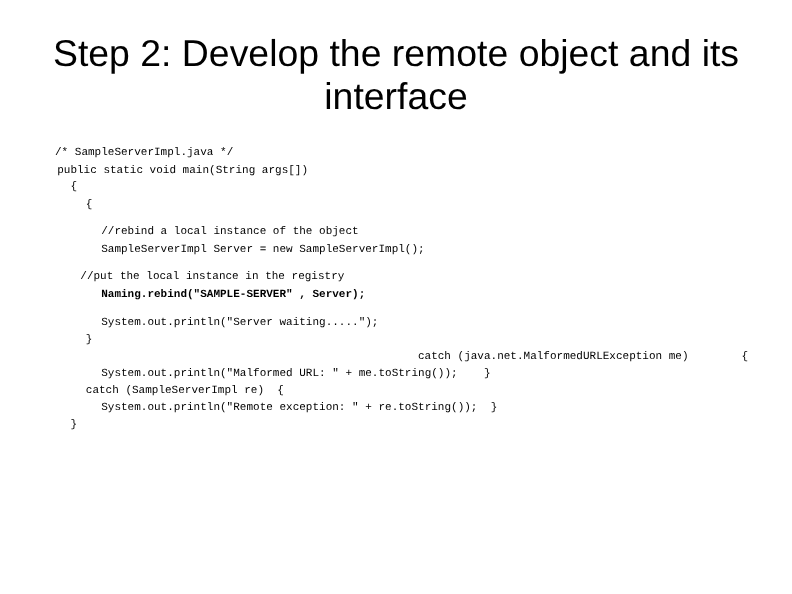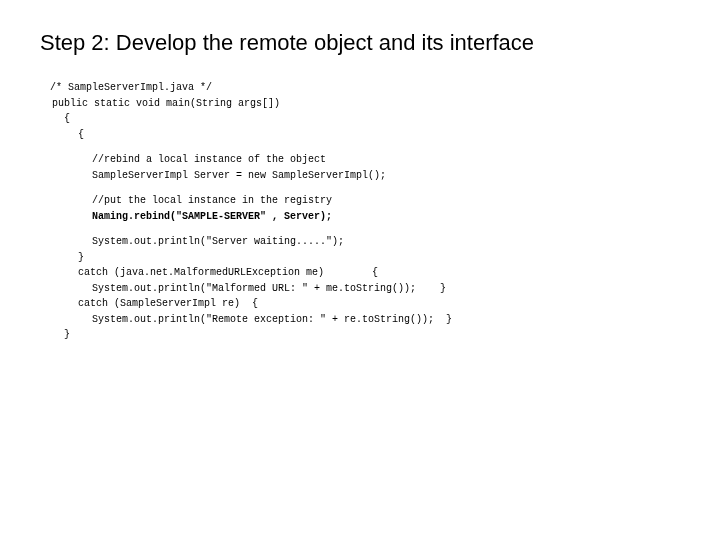--- a/index.html
+++ b/index.html
@@ -17,25 +17,26 @@
     }
 
     .slide {
       width: 720px;
       height: 540px;
       background: #ffffff;
       padding: 30px 40px;
     }
 
     .slide-title {
-      font-size: 22px;
+      font-size: 34px;
       font-weight: normal;
       color: #000000;
       margin-bottom: 24px;
       font-family: Arial, sans-serif;
+      text-align: center;
     }
 
     .code-block {
       font-family: 'Courier New', Courier, monospace;
       font-size: 10px;
       line-height: 1.55;
       color: #000000;
       padding-left: 10px;
     }
 
@@ -56,24 +57,24 @@
   <div class="code-block">
 
   <span class="line" style="margin-left: 0px;">/* SampleServerImpl.java */</span>
       <span class="line" style="margin-left: 2px;">public static void main(String args[])</span>
       <span class="line" style="margin-left: 14px;">{</span>
       <span class="line" style="margin-left: 28px;">{</span>
       <div class="spacer"></div>
       <span class="line" style="margin-left: 42px;">//rebind a local instance of the object</span>
       <span class="line" style="margin-left: 42px;">SampleServerImpl Server = new SampleServerImpl();</span>
       <div class="spacer"></div>
-      <span class="line" style="margin-left: 42px;">//put the local instance in the registry</span>
+      <span class="line" style="margin-left: 23px;">//put the local instance in the registry</span>
       <span class="line" style="margin-left: 42px; font-weight: bold;">Naming.rebind("SAMPLE-SERVER" , Server);</span>
       <div class="spacer"></div>
       <span class="line" style="margin-left: 42px;">System.out.println("Server waiting.....");</span>
       <span class="line" style="margin-left: 28px;">}</span>
-      <span class="line" style="margin-left: 28px;">catch (java.net.MalformedURLException me)        {</span>
+      <span class="line" style="margin-left: 28px; text-align: right;">catch (java.net.MalformedURLException me)        {</span>
       <span class="line" style="margin-left: 42px;">System.out.println("Malformed URL: " + me.toString());    }</span>
       <span class="line" style="margin-left: 28px;">catch (SampleServerImpl re)  {</span>
       <span class="line" style="margin-left: 42px;">System.out.println("Remote exception: " + re.toString());  }</span>
       <span class="line" style="margin-left: 14px;">}</span>
     </div>
 </div>
 
 </body></html>

